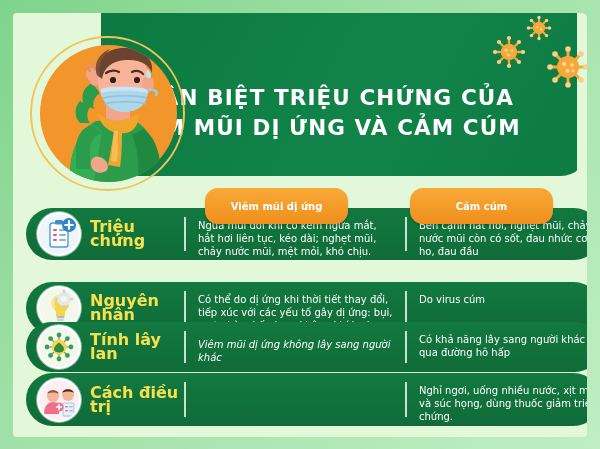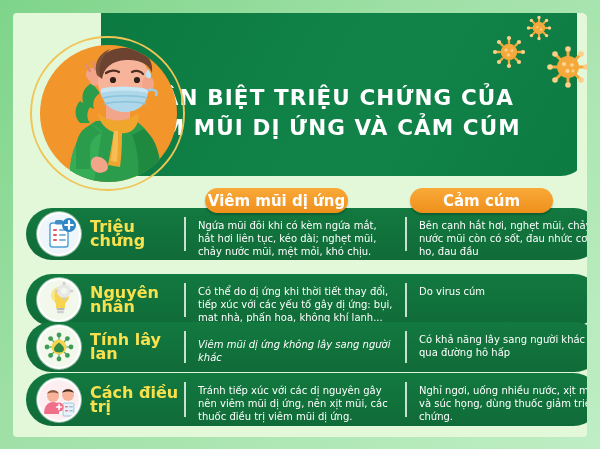--- a/index.html
+++ b/index.html
@@ -93,27 +93,27 @@
     left: 10px; top: 22px;
     width: 137px; height: 137px;
     border-radius: 50%;
     background: #f2952a;
     overflow: hidden;
   }
 
   
   .pill {
     position: absolute;
-    height: 25px;
+    height: 36px;
     border-radius: 13px;
     background: linear-gradient(180deg, #f9a938 0%, #ef8f1c 100%);
     box-shadow: 0 2px 2px rgba(0,0,0,0.22);
     color: #ffffff;
     font-weight: bold;
-    font-size: 15px;
+    font-size: 10px;
     display: flex;
     align-items: center;
     justify-content: center;
     z-index: 9;
   }
   #pill-a { left: 192px; top: 175px; width: 143px; }
   #pill-b { left: 397px; top: 175px; width: 143px; }
 
   
   .row {
@@ -364,21 +364,21 @@
           <path d="M30 7.2 L30 14.8 M26.2 11 L33.8 11" stroke="#ffffff" stroke-width="2.2" stroke-linecap="round"></path>
         </svg>
       </div>
       <div class="row-label">Triệu chứng</div>
       <div class="divider d1"></div>
       <div class="divider d2"></div>
       <div class="cell left">Ngứa mũi đôi khi có kèm ngứa mắt, hắt hơi liên tục, kéo dài; nghẹt mũi, chảy nước mũi, mệt mỏi, khó chịu.</div>
       <div class="cell right">Bên cạnh hắt hơi, nghẹt mũi, chảy nước mũi còn có sốt, đau nhức cơ, ho, đau đầu</div>
     </div>
 
-    <div class="row" style="top:261px; height:52px;">
+    <div class="row" style="top:269px; height:52px;">
       <div class="badge">
         <svg width="40" height="40" viewBox="0 0 40 40" aria-hidden="true">
           <circle cx="20" cy="20" r="20" fill="#f2f8ec"></circle>
           <path d="M16 22 C11 19 11 11 17 8 C23 5 30 9 30 16 C30 20 27 22 26 24 L26 28 L17 28 L17 24 Z" fill="#f6d44f"></path>
           <path d="M16 22 C11 19 11 11 17 8 C19 7 21 7 22 7 C17 9 14 14 16 19 Z" fill="#fae88f"></path>
           <rect x="17.5" y="28" width="8" height="2.2" rx="1" fill="#b9b9b9"></rect>
           <rect x="18" y="31" width="7" height="2.2" rx="1" fill="#cfcfcf"></rect>
           <g transform="translate(25,11)">
             <circle r="7" fill="#e7e7e7"></circle>
             <circle r="3" fill="#f2f8ec"></circle>
@@ -456,18 +456,17 @@
               <rect x="30" y="30" width="4" height="1.6" rx="0.8"></rect>
             </g>
 
           <circle cx="20" cy="27" r="4.6" fill="#f0708a"></circle>
           <path d="M20 24.6 L20 29.4 M17.6 27 L22.4 27" stroke="#ffffff" stroke-width="1.6" stroke-linecap="round"></path>
         </svg>
       </div>
       <div class="row-label">Cách điều trị</div>
       <div class="divider d1"></div>
       <div class="divider d2"></div>
-      <div class="cell left">Tránh tiếp xúc với các dị nguyên gây nên viêm mũi dị ứng, nên xịt mũi, các thuốc điều trị viêm mũi dị ứng.</div>
       <div class="cell right">Nghỉ ngơi, uống nhiều nước, xịt mũi và súc họng, dùng thuốc giảm triệu chứng.</div>
     </div>
 
   </div>
 </div>
 
 </body></html>

